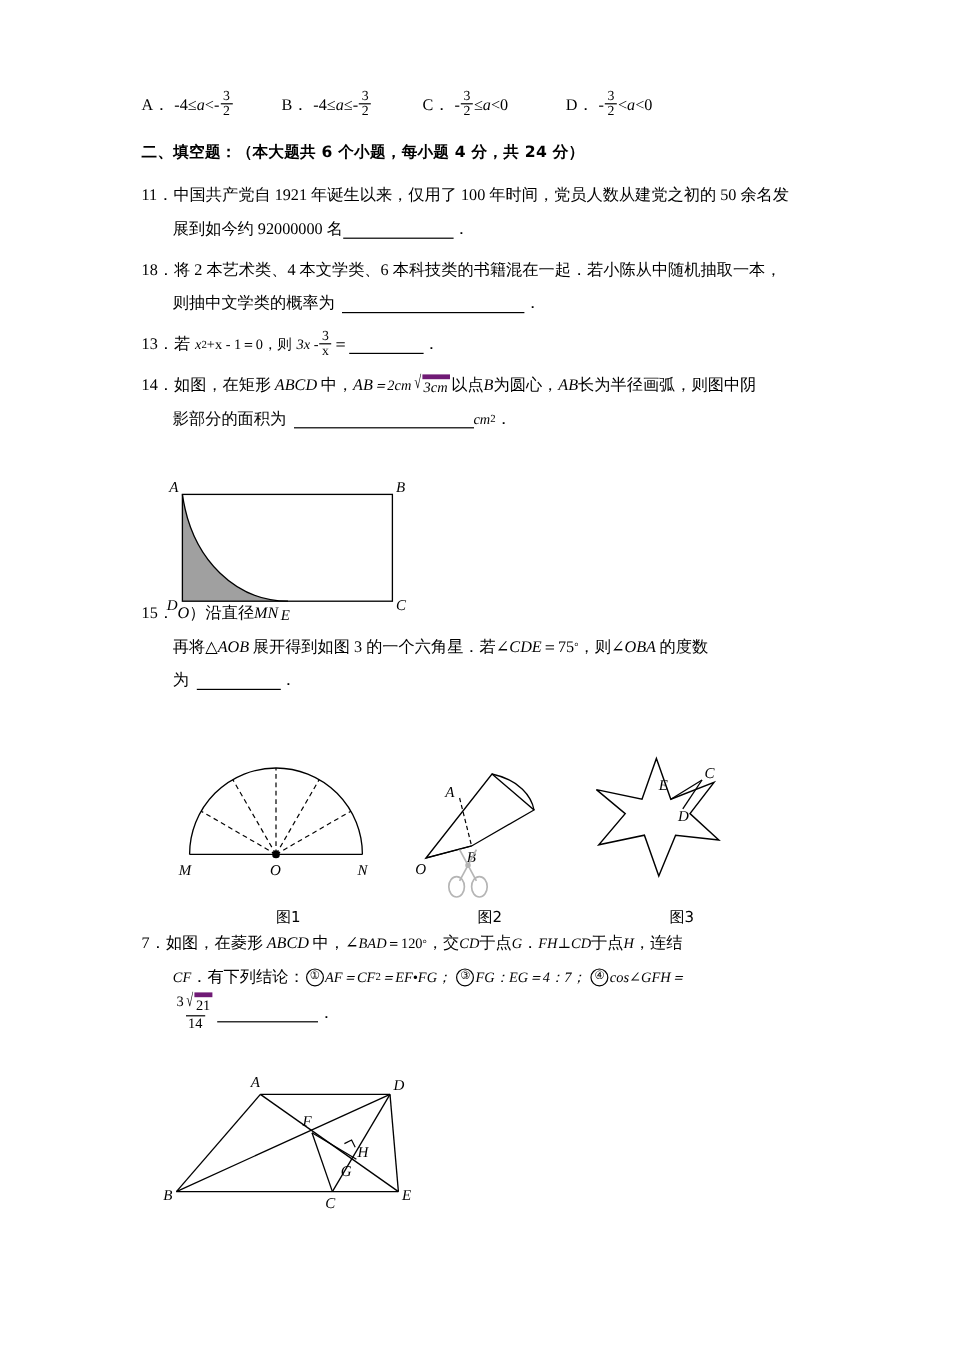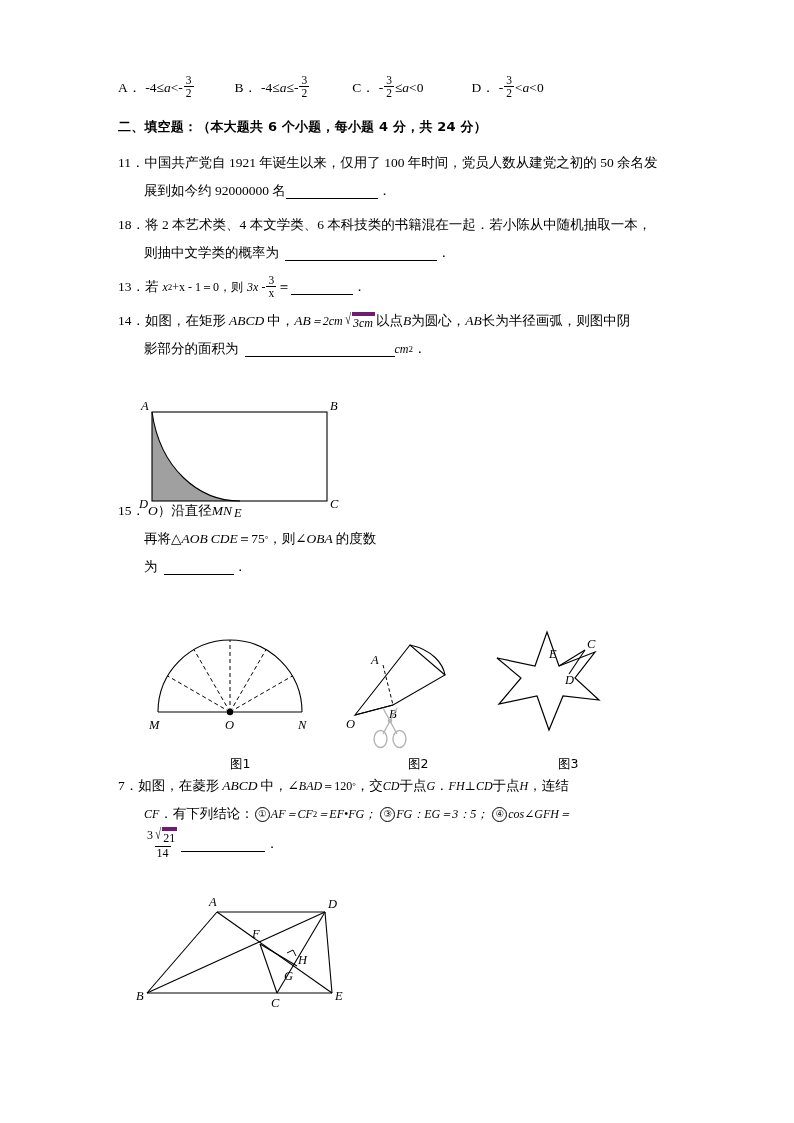--- a/index.html
+++ b/index.html
@@ -298,20 +298,21 @@
         <span style="width:3px"></span>
         <span class="it">O</span>
         <span>）沿直径</span>
         <span class="it">MN</span>
         <span style="width:3px"></span>
       </div>
       <div class="q-line indent">
         <span>再将△</span>
         <span class="it">AOB</span>
         <span style="width:3px"></span>
+        <span>展开得到如图 3 的一个六角星．若∠</span>
         <span class="it">CDE</span>
         <span>＝75</span>
         <span class="deg">°</span>
         <span>，则∠</span>
         <span class="it">OBA</span>
         <span style="width:3px"></span>
         <span>的度数</span>
       </div>
       <div class="q-line indent">
         <span>为</span>
@@ -348,21 +349,21 @@
       </div>
       <div class="q-line indent">
         <span class="it sm">CF</span>
         <span>．有下列结论：</span>
         <span class="circnum">①</span>
         <span class="it sm">AF＝CF</span>
         <span class="sup">2</span>
         <span class="it sm">＝EF•FG；</span>
         <span style="width:3px"></span>
         <span class="circnum">③</span>
-        <span class="it sm">FG：EG＝3：5；</span>
+        <span class="it sm">FG：EG＝4：7；</span>
         <span style="width:3px"></span>
         <span class="circnum">④</span>
         <span class="it sm">cos∠GFH＝</span>
       </div>
       <div class="q-line indent" style="align-items:center;">
         <span class="frac" style="font-size:12px">
           <span class="nu">
             <span>3</span><span class="sqrt">
                 <span class="radic">√</span>
                 <span class="rad-body">21</span>
@@ -432,21 +433,21 @@
 
       <g stroke="#b5b5b5" stroke-width="1.4" fill="none">
         <line x1="38" y1="86" x2="52" y2="112"></line>
         <line x1="52" y1="86" x2="38" y2="112"></line>
         <ellipse cx="35.5" cy="117" rx="6.5" ry="8.5"></ellipse>
         <ellipse cx="54.5" cy="117" rx="6.5" ry="8.5"></ellipse>
         <circle cx="45" cy="99" r="1.6"></circle>
       </g>
     </svg>
   </div>
-  <div class="figcap" style="left:373px; top:756px;">图2</div>
+  <div class="figcap" style="left:363px; top:756px;">图2</div>
 
   <div class="fig" style="left:487px; top:622px;">
     <svg width="150" height="120" viewBox="0 0 150 120">
 
       <path d="M 60 10 L 72 44 L 108 30 L 88 56 L 112 78 L 76 74 L 62 108
                L 50 74 L 12 82 L 34 56 L 10 36 L 48 44 Z" fill="none" stroke="#000" stroke-width="1.2" stroke-linejoin="miter"></path>
 
       <line x1="72" y1="44" x2="98" y2="28" stroke="#000" stroke-width="1.1"></line>
       <line x1="98" y1="28" x2="82" y2="52" stroke="#000" stroke-width="1.1"></line>
 

